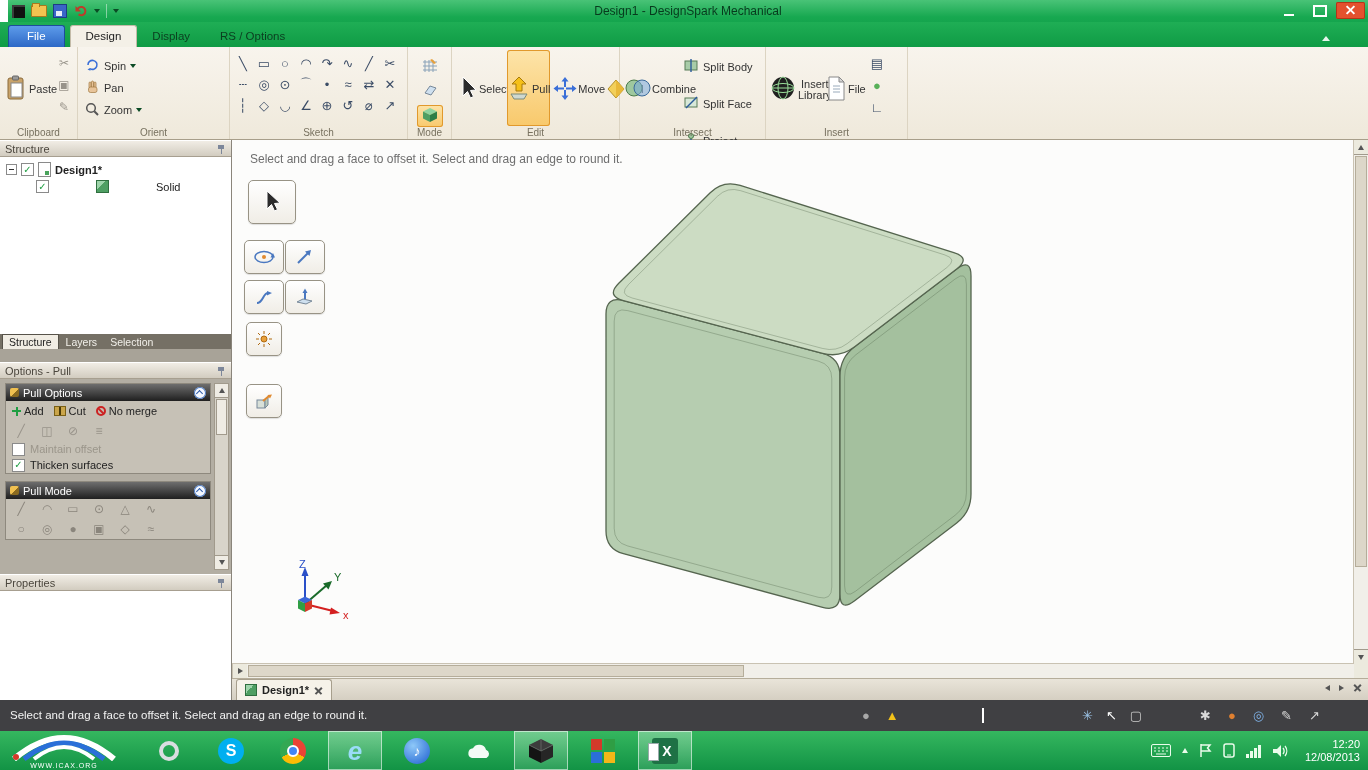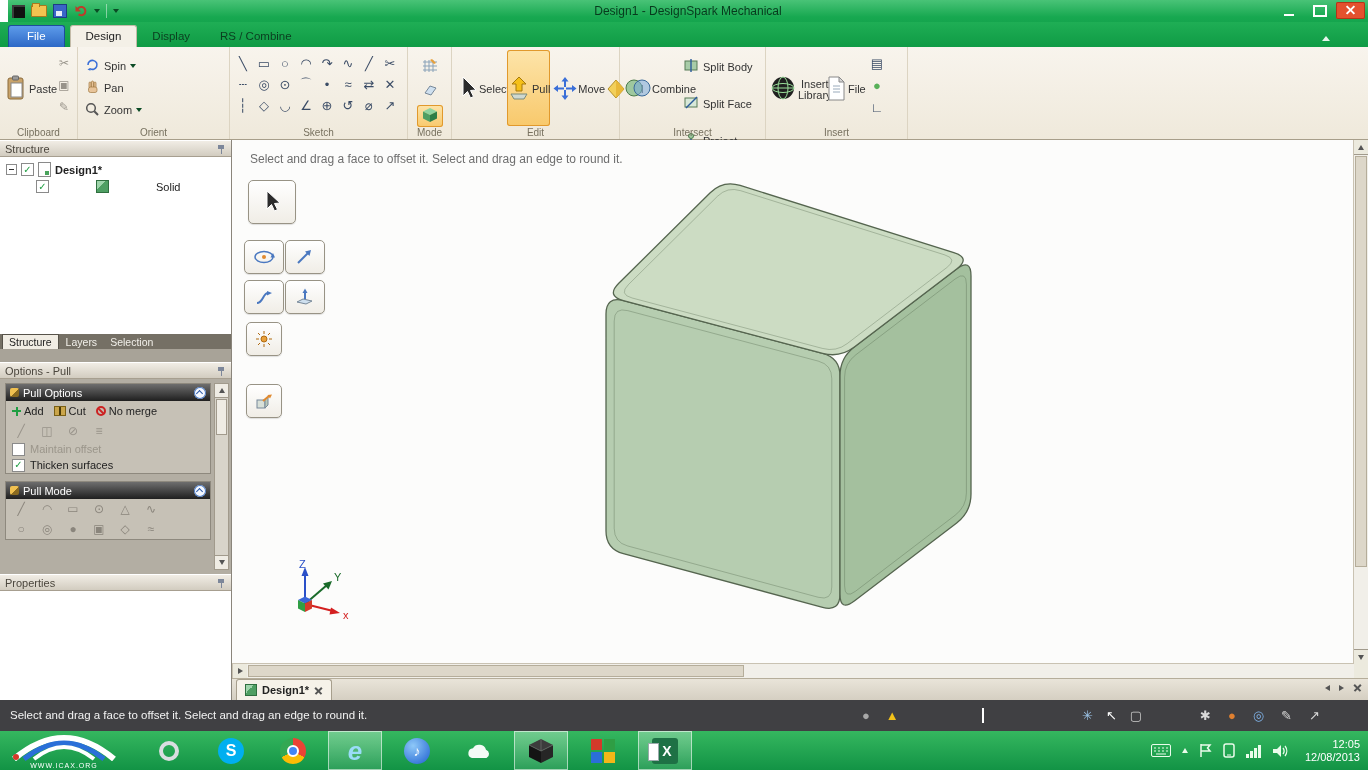--- a/index.html
+++ b/index.html
@@ -199,21 +199,21 @@
           <i></i>
           <b></b>
         </span>
     </div>
   </div>
 
   <div class="tabrow">
     <div class="tab file">File</div>
     <div class="tab active">Design</div>
     <div class="tab">Display</div>
-    <div class="tab">RS / Combine</div>
+    <div class="tab">RS / Options</div>
     <span class="ribbon-min"></span>
   </div>
 
   <div class="ribbon">
 
     <div class="rgroup" style="width:78px">
       <div class="gbody">
         <div class="bigbtn">
           <span><svg width="24" height="27">
                 <rect x="4" y="3" width="15" height="21" rx="2" fill="#c9a36a" stroke="#8a6a3a"></rect>
@@ -742,19 +742,19 @@
           <i style="height:4px"></i>
           <i style="height:7px"></i>
           <i style="height:10px"></i>
           <i style="height:13px"></i>
         </span>
       <svg width="16" height="14">
           <polygon points="1,5 5,5 9,1 9,13 5,9 1,9" fill="#eafceb"></polygon>
           <path d="M11,4 a5,5 0 0 1 0,6 M13,2 a8,8 0 0 1 0,10" stroke="#eafceb" fill="none" stroke-width="1.3"></path>
         </svg>
       <div class="clock">
-        <div>12:05</div>
+        <div>12:20</div>
         <div>12/08/2013</div>
       </div>
     </div>
   </div>
 
 </div>
 
 </body></html>

